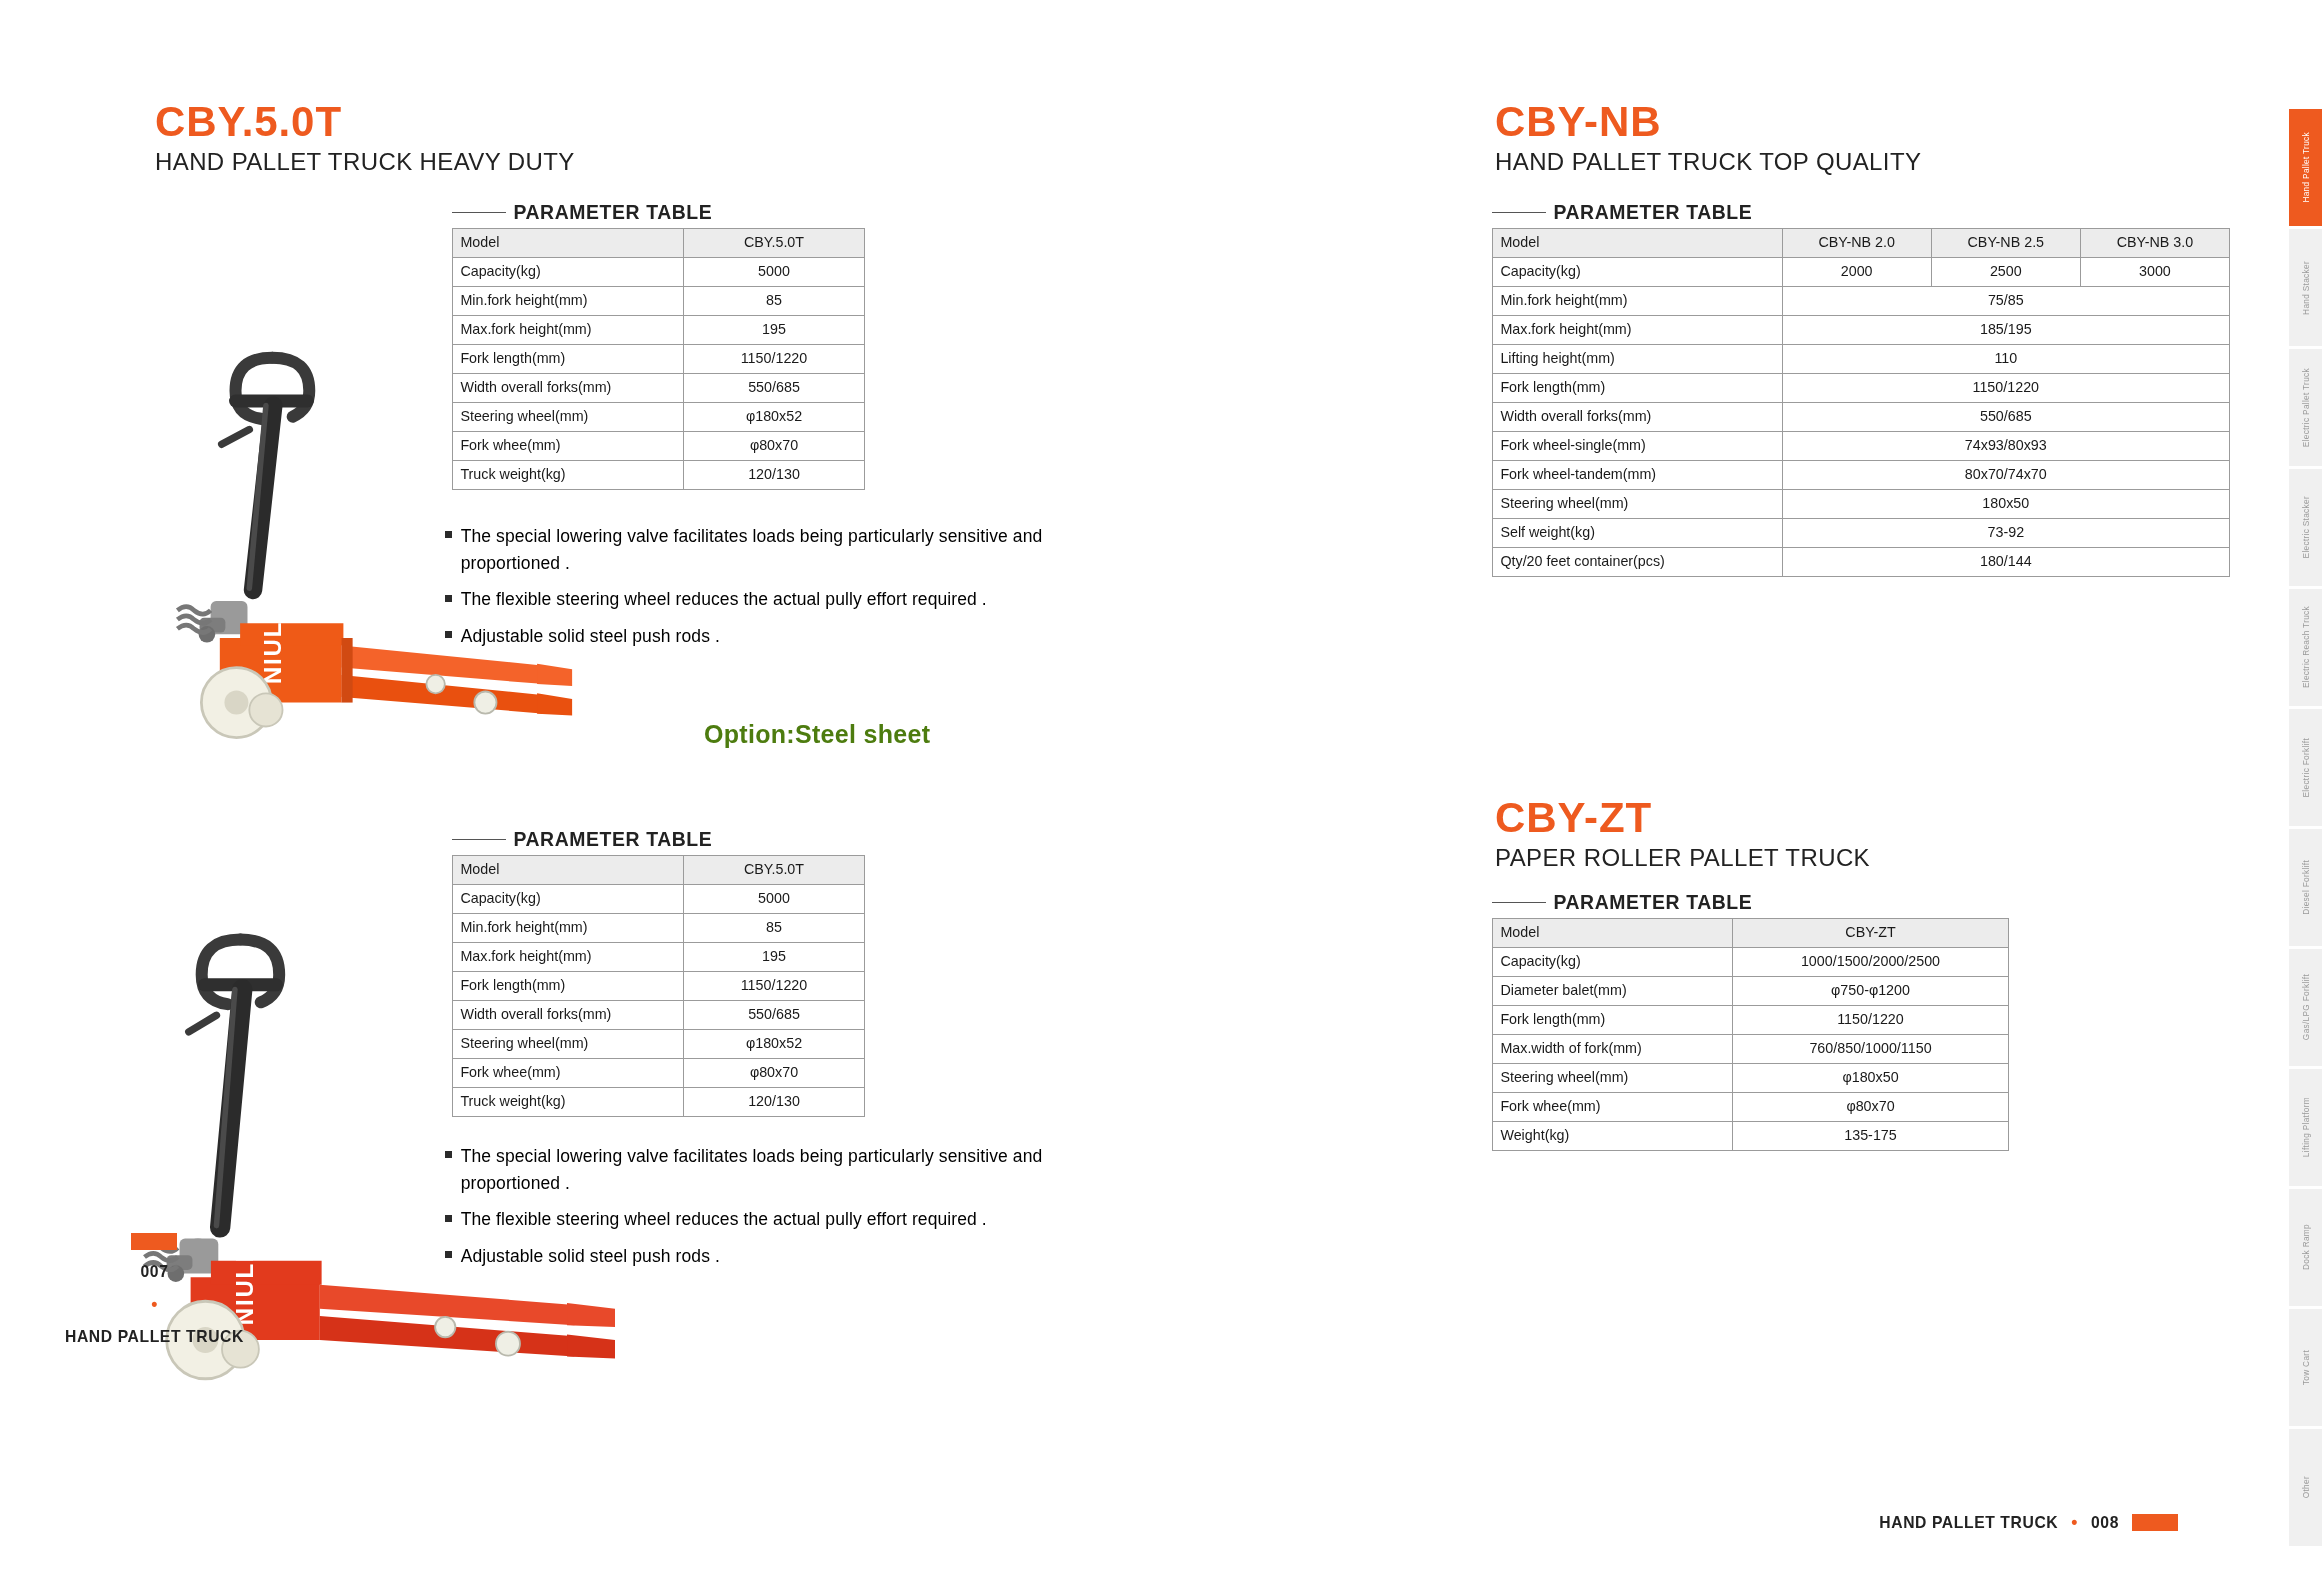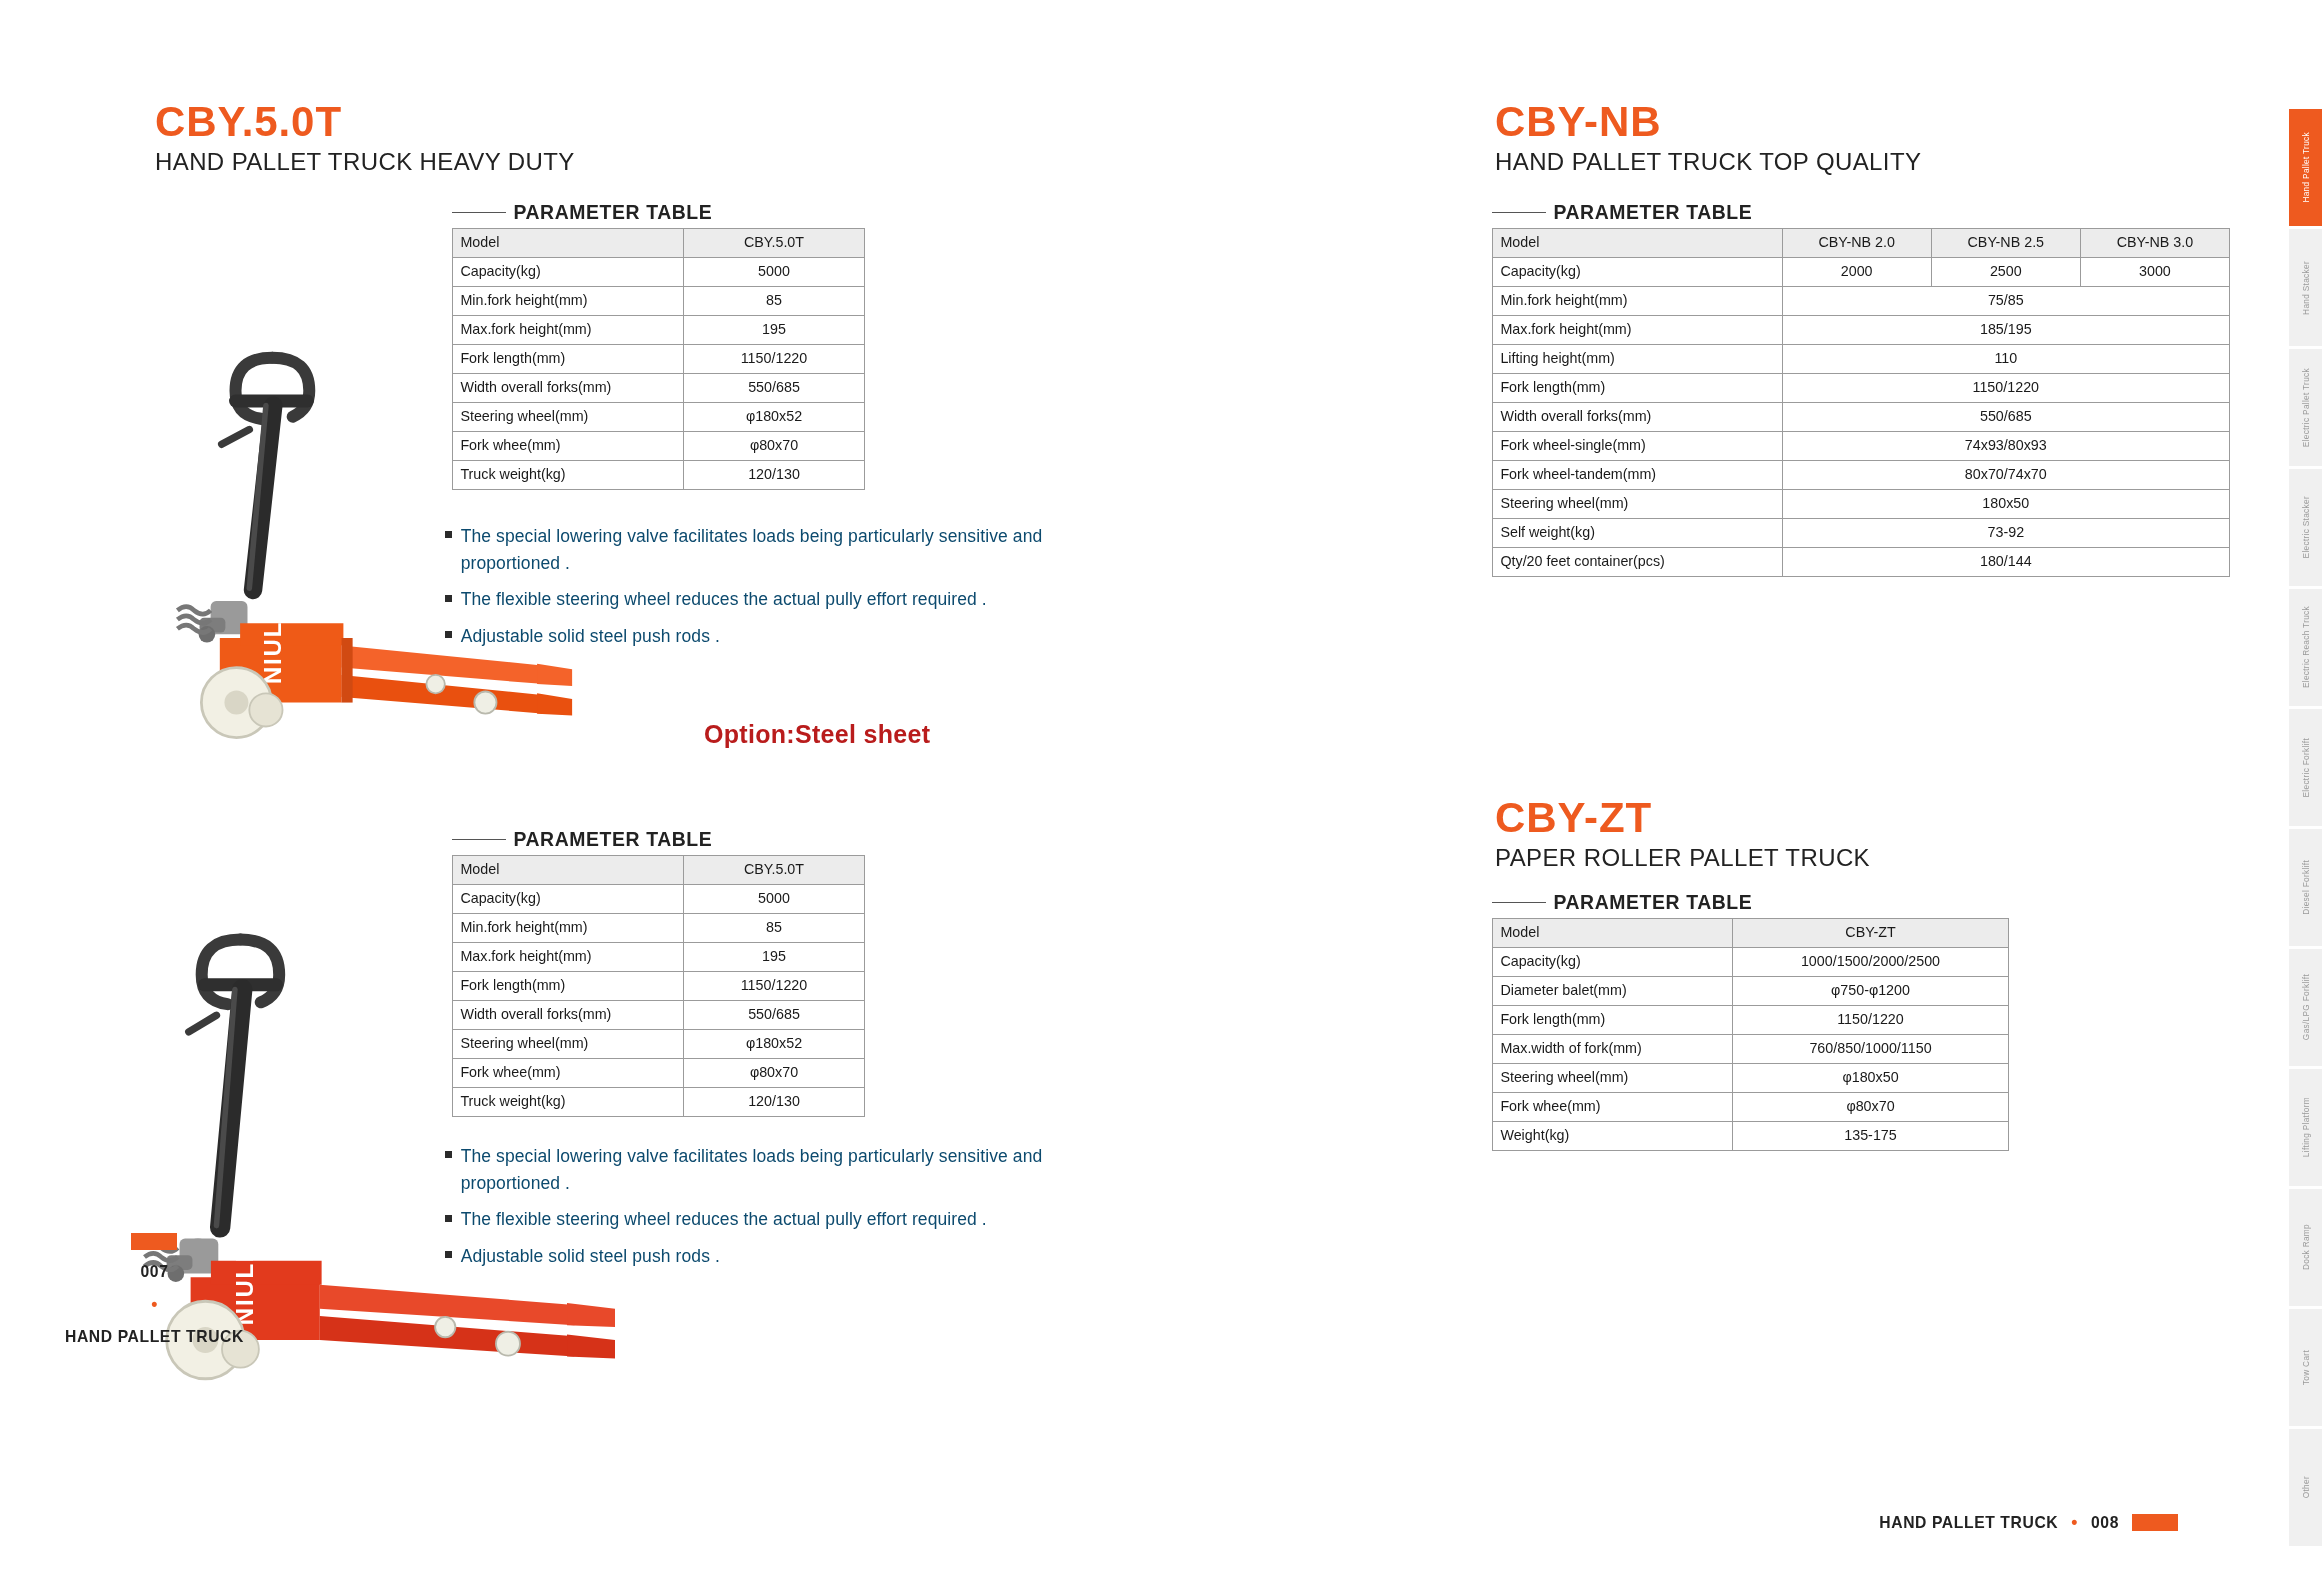--- a/index.html
+++ b/index.html
@@ -72,31 +72,31 @@
     white-space:nowrap;
   }
   table.ptbl td.lbl { text-align:left;margin-top:36px; }
   table.ptbl td.val { text-align:center; }
   table.ptbl tr.hdr td { background:#ececec; }
 
   
   .bullets { margin-top:14.8px; }
   .bullet {
     display:flex; align-items:flex-start; gap:8.3px;
-    font-size:17.5px; line-height:1.55; color:#0c4a6e;
+    font-size:17.5px; line-height:1.55; color:#000000;
     margin-bottom:9.2px;
     letter-spacing:0.1px;
   }
   .bullet .sq {
     width:7.4px;height:7.4px;background:#2b2b2b;margin-top:8.3px;flex:none;
   }
   .bullet .txt { max-width:591px; }
 
   .option-note {
-    color:#b91c1c; font-size:25px; font-weight:bold; letter-spacing:0.3px;
+    color:#4d7c0f; font-size:25px; font-weight:bold; letter-spacing:0.3px;
   }
 
   
   .footer-left, .footer-right {
     position:absolute; bottom:54px;
     display:flex; align-items:center; gap:13px;
     font-size:15.7px; font-weight:bold; color:#222; letter-spacing:0.6px;
   }
   .footer-left { left:65px;flex-direction:column; }
   .footer-right { right:111px; }

